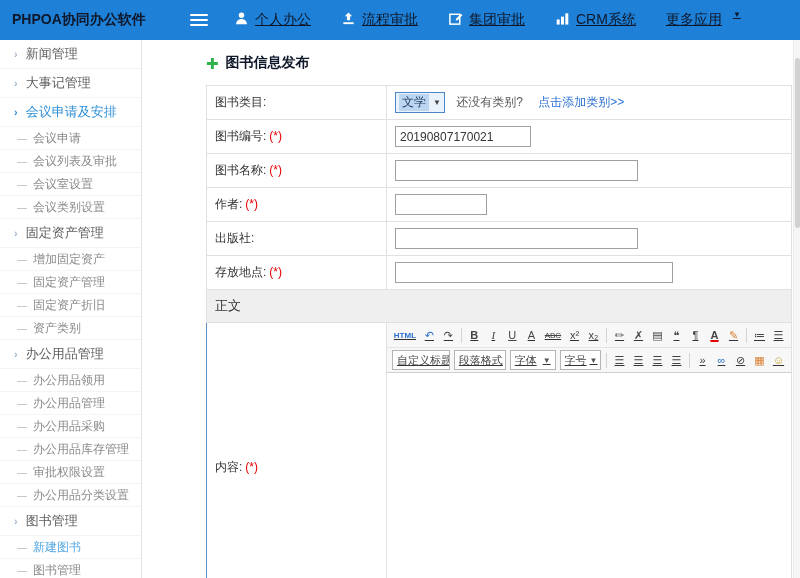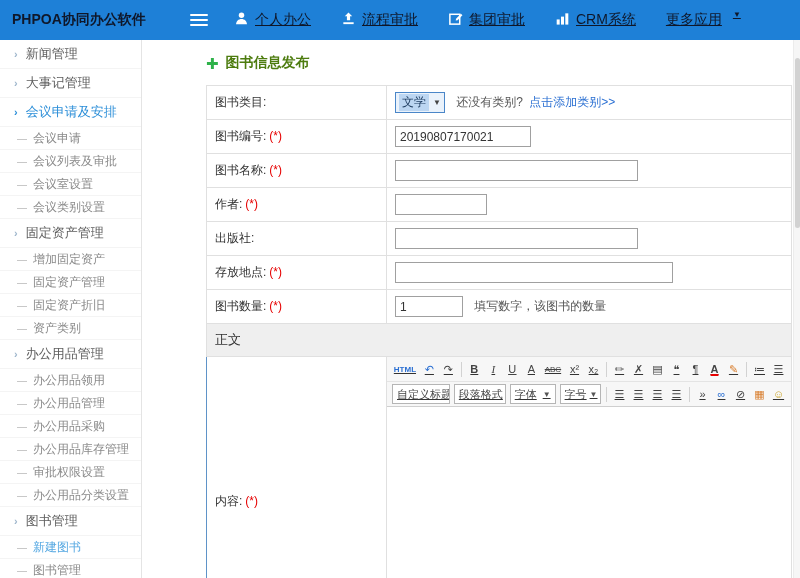--- a/index.html
+++ b/index.html
@@ -24,39 +24,39 @@
   .chev { margin-right:8px; color:#9fb6cc; font-size:11px; line-height:1; }
   .chev::before { content:"›"; font-weight:bold; }
   .dash { margin-right:6px; color:#b8b8b8; }
   .dash::before { content:"—"; font-size:10px; }
   .side-parent.active { color:#2b8ed8; }
   .side-parent.active .chev { color:#2b8ed8; }
   .side-child.active { color:#55a8e2; }
 
   
   .main { position:absolute; left:179px; top:40px; right:0; bottom:0; background:#fff; padding:14px 0 0 27px; }
-  .page-title { display:flex; align-items:center; gap:7px; font-size:14px; font-weight:bold; color:#4d7c0f; margin-bottom:13px; }
+  .page-title { display:flex; align-items:center; gap:7px; font-size:14px; font-weight:bold; color:#0f172a; margin-bottom:13px; }
   .plus-icon { color:#2eb24a; font-size:15px; font-weight:bold; line-height:1; }
   .plus-icon::before { content:"✚"; }
 
   
   table.form-table { border-collapse:collapse; width:586px; table-layout:fixed; }
   .form-table td { border:1px solid #e0e0e0; font-size:12px; vertical-align:middle; }
   td.lbl { width:180px; padding:8px 8px; color:#333; }
   td.val { padding:5px 8px; }
   .req { color:#e60000; margin-left:3px; }
   input.txt { height:21px; border:1px solid #a0a0a0; padding:0 4px; font-size:12px; font-family:inherit; color:#333; background:#fff; vertical-align:middle; }
   .w148{width:136px} .w243{width:243px} .w92{width:92px} .w278{width:278px} .w68{width:68px}
 
   .select-box { display:inline-flex; align-items:center; border:1px solid #4a86c8; background:#eaf2fb; padding:1px 3px; cursor:pointer; }
   .select-text { background:#bcd6f2; color:#1c3a5e; padding:0 3px; font-size:12px; }
   .select-caret { font-size:8px; color:#444; margin-left:4px; }
   .select-caret::before { content:"▼"; }
   .hint { color:#555; margin-left:8px; }
-  .link { color:#2a6fd2; cursor:pointer; margin-left:3px; text-decoration:none; }
+  .link { color:#2a6fd2; cursor:pointer; margin-left:12px; text-decoration:none; }
 
   tr.section-row td { background:#efefef; padding:7px 8px; font-size:13px; color:#333; }
   tr.content-row td.lbl { vertical-align:middle; border-left:1px solid #5f93c8; }
   tr.content-row td.val { padding:0; vertical-align:top; height:290px; }
 
   
   .editor { display:flex; flex-direction:column; height:100%; }
   .toolbar { background:#f7f7f7; border-bottom:1px solid #cfcfcf; }
   .toolbar-row { display:flex; align-items:center; padding:2px 3px; flex-wrap:nowrap;text-decoration:underline; }
   .toolbar-row + .toolbar-row { border-top:1px solid #e4e4e4; }
@@ -258,27 +258,20 @@
       <td class="val"><input class="txt w92" type="text" value="" style=""></td>
     </tr>
     <tr>
       <td class="lbl"><span>出版社:</span></td>
       <td class="val"><input class="txt w243" type="text" value="" style=""></td>
     </tr>
     <tr>
       <td class="lbl"><span>存放地点:</span><span class="req">(*)</span></td>
       <td class="val"><input class="txt w278" type="text" value="" style=""></td>
     </tr>
-    <tr>
-      <td class="lbl"><span>图书数量:</span><span class="req">(*)</span></td>
-      <td class="val">
-        <input class="txt w68" type="text" value="1" style="">
-        <span class="hint">填写数字，该图书的数量</span>
-      </td>
-    </tr>
     <tr class="section-row">
       <td colspan="2">正文</td>
     </tr>
     <tr class="content-row">
       <td class="lbl">
         <span>内容:</span><span class="req">(*)</span>
       </td>
       <td class="val">
         <div class="editor">
           <div class="toolbar">

